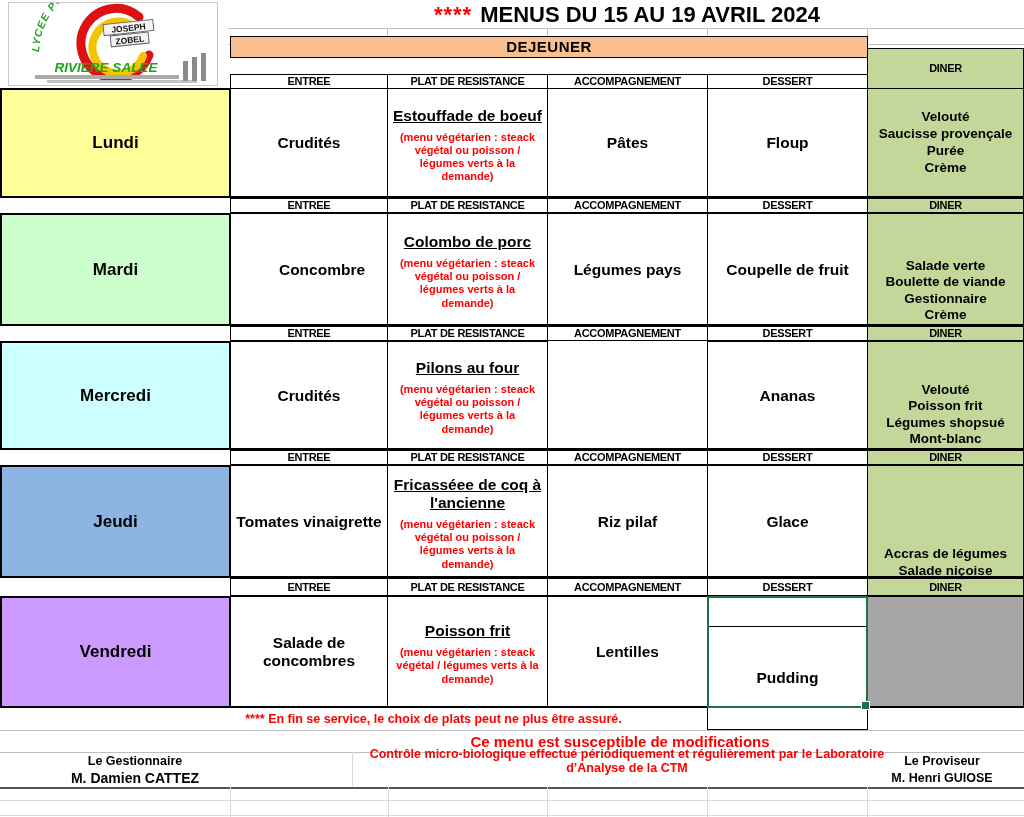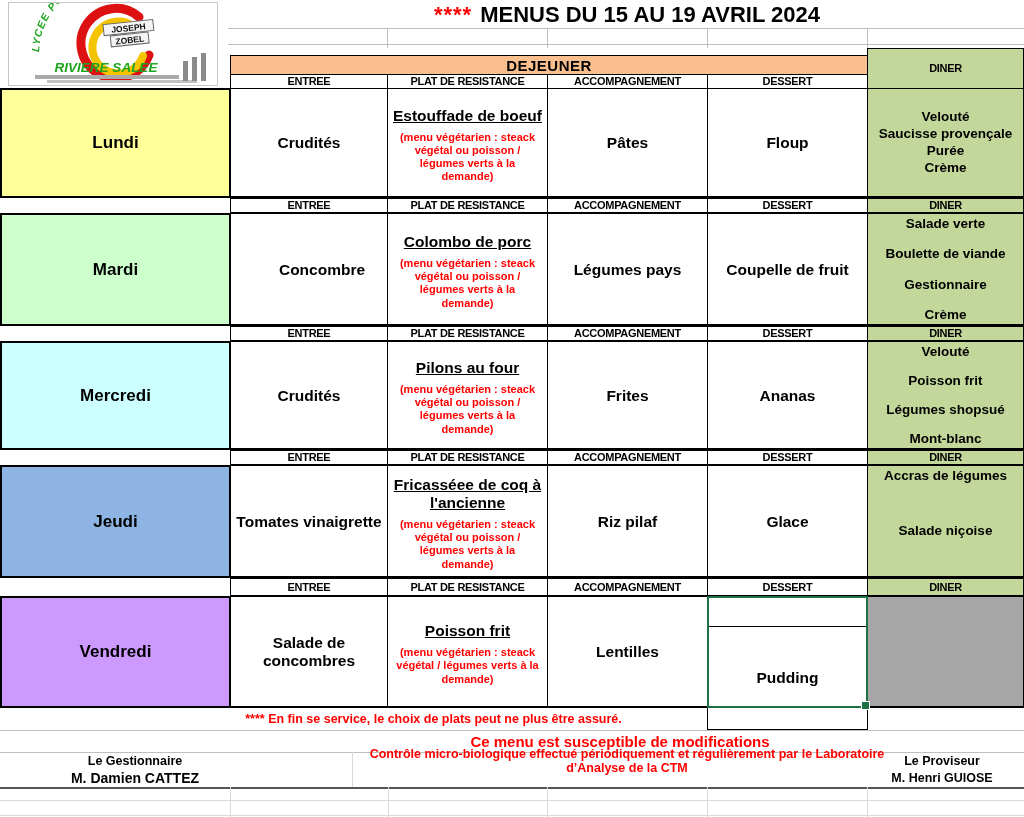--- a/index.html
+++ b/index.html
@@ -6,21 +6,21 @@
   .sheet{position:relative;width:1024px;height:817px;background:#fff;overflow:hidden;
          font-family:"Liberation Sans","DejaVu Sans",sans-serif;color:#000;}
   .c{position:absolute;box-sizing:border-box;display:flex;flex-direction:column;
      align-items:center;justify-content:center;text-align:center;font-weight:700;
      border:1px solid #000;background:#fff;line-height:1.15;}
   .day{border-width:2px;font-size:17px;}
   .band{font-size:15px;letter-spacing:.5px;}
   .hdr{font-size:11px;letter-spacing:-.3px;}
   .food{font-size:15.5px;}
   .dinercell{font-size:13.5px;line-height:1.25;padding:2px;}
-  .spread{justify-content:space-between;line-height:1.2;}
+  .spread{justify-content:flex-end;line-height:1.2;}
   .plat-main{font-size:15.5px;margin:4px 4px;text-decoration:underline;}
   .note{color:#FF0000;font-size:11px;line-height:1.2;margin-top:2px;max-width:150px;font-weight:700;}
   .title{position:absolute;left:230px;top:2px;width:794px;height:26px;display:flex;
          align-items:center;justify-content:center;font-size:22px;font-weight:700;}
   .title .stars{color:#FF0000;margin-right:8px;letter-spacing:1px;}
   .gl{position:absolute;background:#bfbfbf;}
   .gl.soft{background:#d9d9d9;}
   .sep{position:absolute;left:0;width:1024px;height:2px;background:#000;z-index:3;}
   .red{color:#FF0000;}
   .ftr{position:absolute;box-sizing:border-box;display:flex;align-items:center;
@@ -67,21 +67,21 @@
       <rect x="183" y="54" width="5" height="24" fill="#8a8a8a"></rect>
       <rect x="192" y="50" width="5" height="28" fill="#8a8a8a"></rect>
     </svg>
   </div>
 
   <div class="title">
     <span class="stars">****</span>
     <span>MENUS DU 15 AU 19 AVRIL 2024</span>
   </div>
 
-  <div class="c band" style="left: 230px; top: 55px; width: 638px; height: 22px; background: rgb(250, 191, 143);">DEJEUNER</div>
+  <div class="c band" style="left: 230px; top: 36px; width: 638px; height: 22px; background: rgb(250, 191, 143);">DEJEUNER</div>
   <div class="c hdr" style="left: 867px; top: 48px; width: 157px; height: 41px; background: rgb(196, 215, 155);">DINER</div>
   <div class="c hdr" style="left:230px;top:74px;width:158px;height:15px">ENTREE</div>
   <div class="c hdr" style="left:387px;top:74px;width:161px;height:15px">PLAT DE RESISTANCE</div>
   <div class="c hdr" style="left:547px;top:74px;width:161px;height:15px">ACCOMPAGNEMENT</div>
   <div class="c hdr" style="left:707px;top:74px;width:161px;height:15px">DESSERT</div>
 
   <div class="c day" style="left: 0px; top: 88px; width: 231px; height: 110px; background: rgb(255, 255, 153);">Lundi</div>
   <div class="c food" style="left:230px;top:88px;width:158px;height:110px">Crudités</div>
   <div class="c" style="left:387px;top:88px;width:161px;height:110px">
     <span class="plat-main">Estouffade de boeuf</span>
@@ -126,21 +126,20 @@
   <div class="c hdr" style="left:547px;top:326px;width:161px;height:15px">ACCOMPAGNEMENT</div>
   <div class="c hdr" style="left:707px;top:326px;width:161px;height:15px">DESSERT</div>
   <div class="c hdr" style="left: 867px; top: 326px; width: 157px; height: 15px; background: rgb(196, 215, 155);">DINER</div>
 
   <div class="c day" style="left: 0px; top: 341px; width: 231px; height: 109px; background: rgb(204, 255, 255);">Mercredi</div>
   <div class="c food" style="left:230px;top:341px;width:158px;height:109px">Crudités</div>
   <div class="c" style="left:387px;top:341px;width:161px;height:109px">
     <span class="plat-main">Pilons au four</span>
     <span class="note">(menu végétarien : steack végétal ou poisson / légumes verts à la demande)</span>
   </div>
-  <div class="c food" style="left:547px;top:341px;width:161px;height:109px">Frites</div>
   <div class="c food" style="left:707px;top:341px;width:161px;height:109px">Ananas</div>
   <div class="c dinercell spread" style="left: 867px; top: 341px; width: 157px; height: 109px; background: rgb(196, 215, 155);">
       <div>Velouté</div>
       <div>Poisson frit</div>
       <div>Légumes shopsué</div>
       <div>Mont-blanc</div>
     </div>
 
   <div class="sep" style="top:448px"></div>
 

